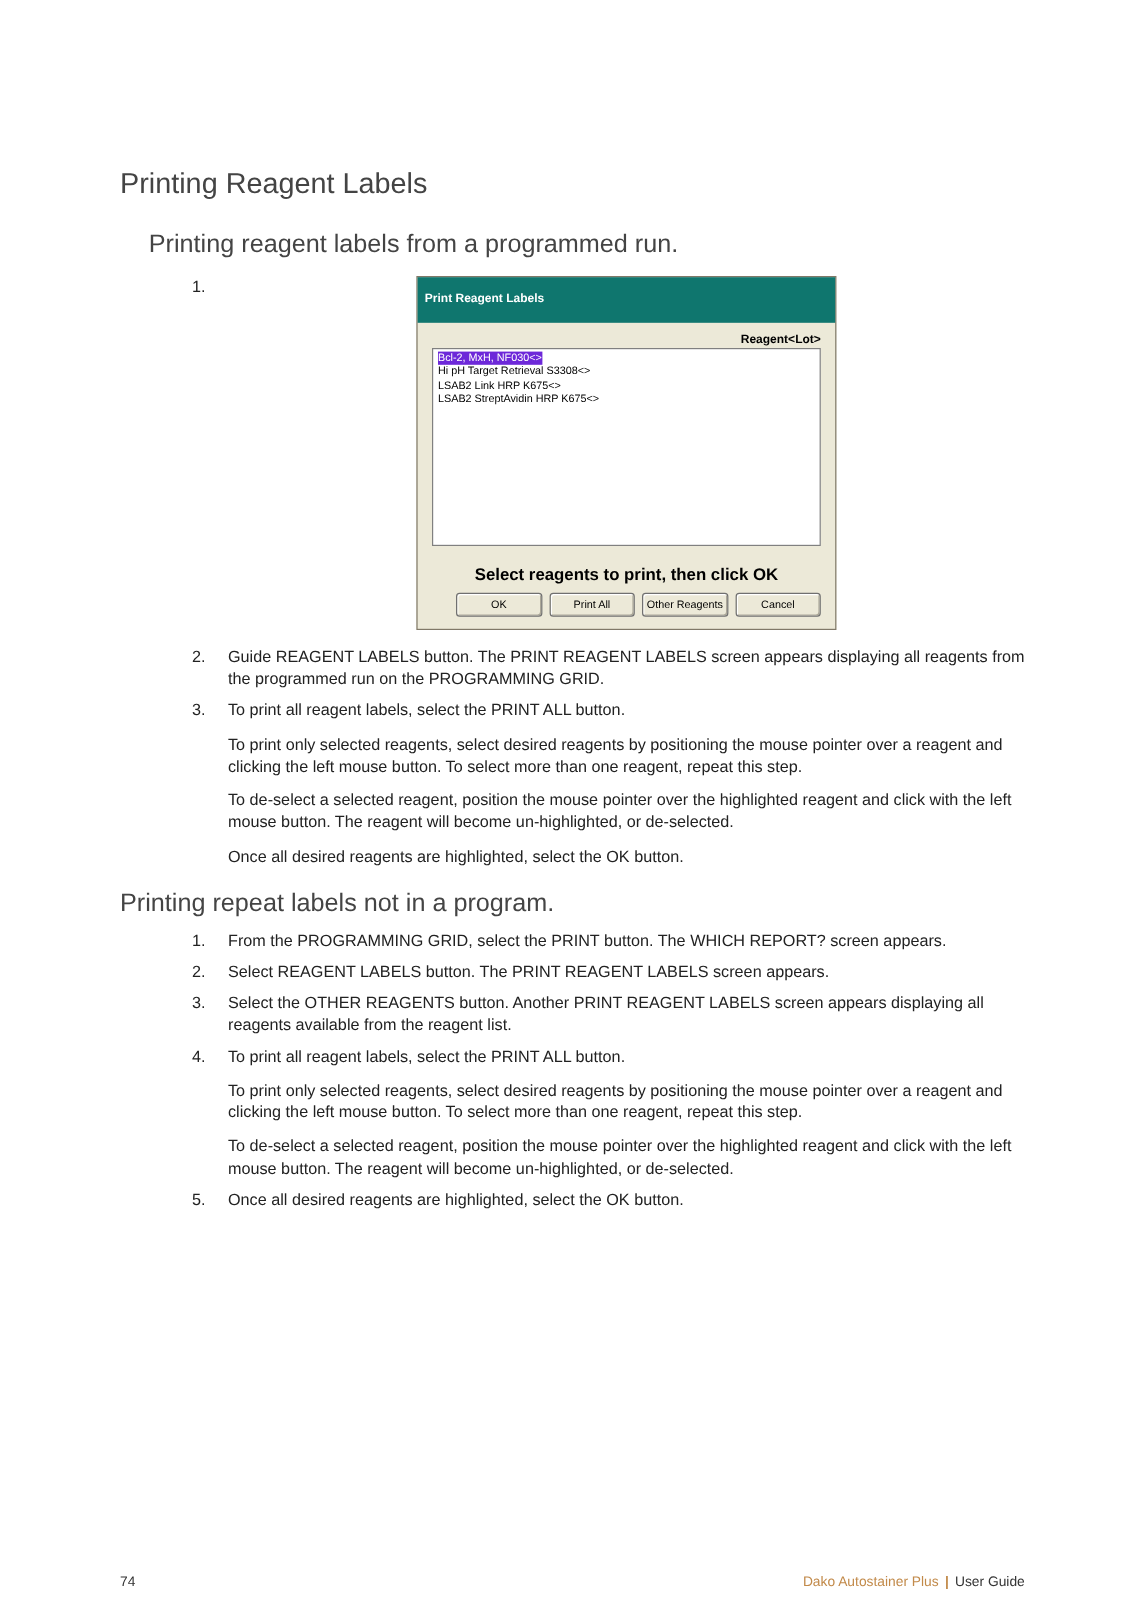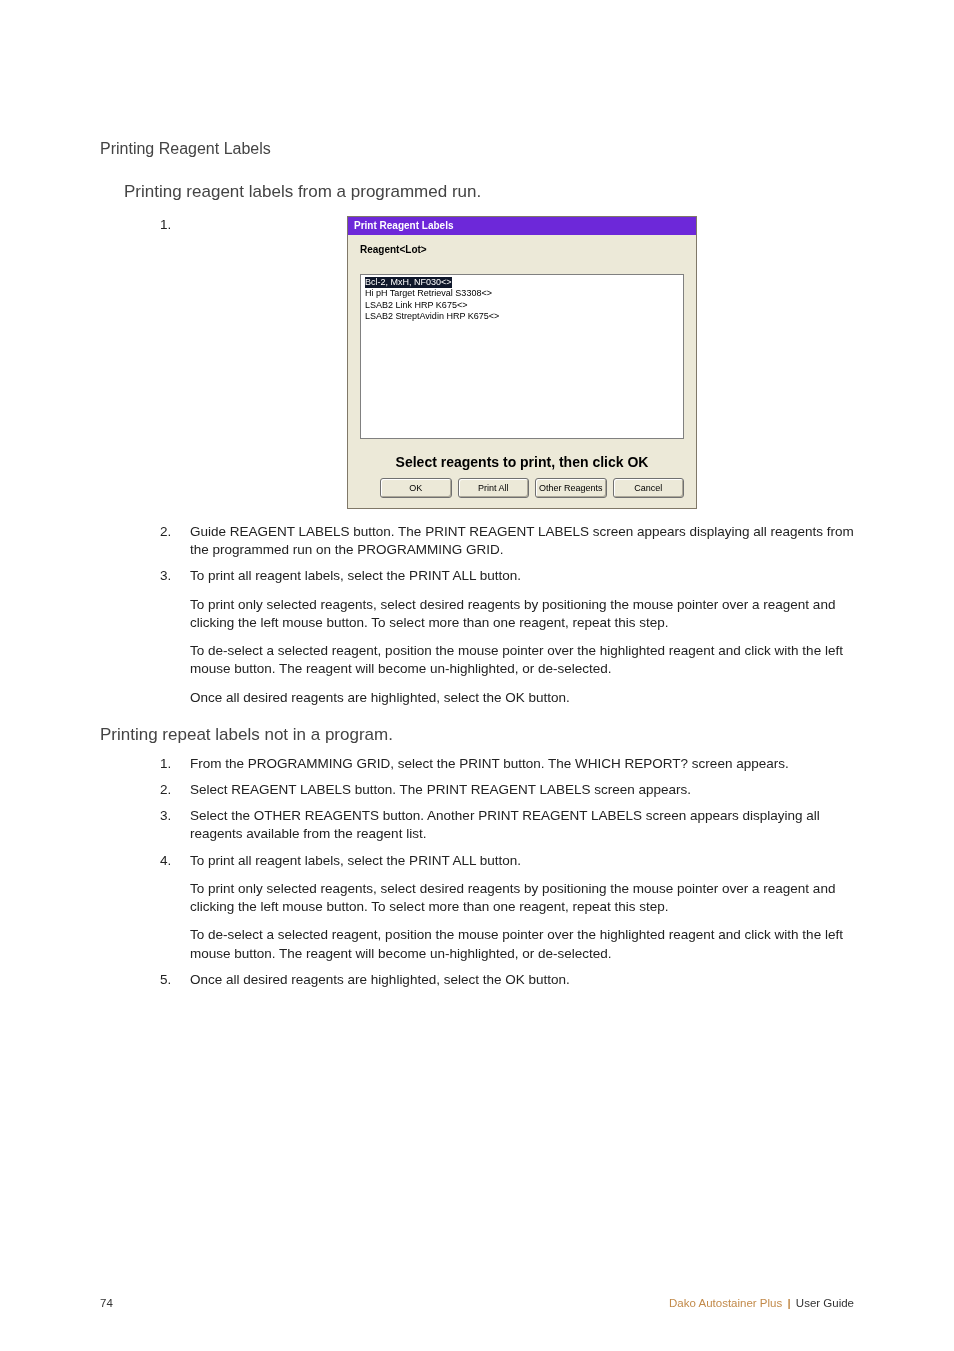--- a/index.html
+++ b/index.html
@@ -10,27 +10,27 @@
     body {
       font-family: Arial, Helvetica, sans-serif;
       background: #fff;
       width: 954px;
       height: 1351px;
       padding: 140px 100px 40px 100px;
       position: relative;
       color: #333;
     }
     h1 {
-      font-size: 16px;
+      font-size: 24px;
       font-weight: normal;
       color: #444;
       margin-bottom: 24px;
     }
     h2 {
-      font-size: 17px;
+      font-size: 21px;
       font-weight: normal;
       color: #444;
       margin-bottom: 10px;
       margin-left: 24px;
     }
     h2.second {
       margin-top: 18px;
       margin-left: 0;
     }
     .ol-wrap {
@@ -63,46 +63,46 @@
       width: 350px;
     }
     .dialog {
       border: 1px solid #807868;
       background: #ece9d8;
       font-family: Tahoma, Arial, sans-serif;
       font-size: 10px;
       color: #000;
     }
     .dialog-title {
-      background: #6d28d9;
+      background: #0f766e;
       color: #fff;
       font-weight: bold;
-      padding: 2px 6px;
+      padding: 12px 6px;
       font-size: 10px;
     }
     .dialog-body {
       padding: 8px 12px 10px 12px;
     }
     .dialog-header {
-      text-align: left;
+      text-align: right;
       font-weight: bold;
       font-size: 10px;
-      padding-bottom: 18px;
+      padding-bottom: 0;
     }
     .reagent-list {
       background: #fff;
       border: 1px solid #808080;
       height: 165px;
       overflow: hidden;
       padding: 2px 4px;
       font-size: 9px;
       line-height: 1.25;
     }
     .reagent-list div.selected {
-      background: #0f172a;
+      background: #6d28d9;
       color: #fff;
       display: inline-block;
     }
     .dialog-instruction {
       text-align: center;
       font-weight: bold;
       font-size: 14px;
       margin-top: 14px;
       margin-bottom: 6px;
     }
@@ -118,21 +118,21 @@
       border: 1px solid #707070;
       border-radius: 3px;
       font-size: 9px;
       padding: 3px 0;
       text-align: center;
       box-shadow: inset 1px 1px 0 #fff, inset -1px -1px 0 #aca899;
       cursor: default;
     }
     .footer {
       position: absolute;
-      bottom: 42px;
+      bottom: 26px;
       left: 100px;
       right: 100px;
       display: flex;
       justify-content: space-between;
       font-size: 11.5px;
       color: #333;
     }
     .footer-right .brand {
       color: #c28a4a;
     }

